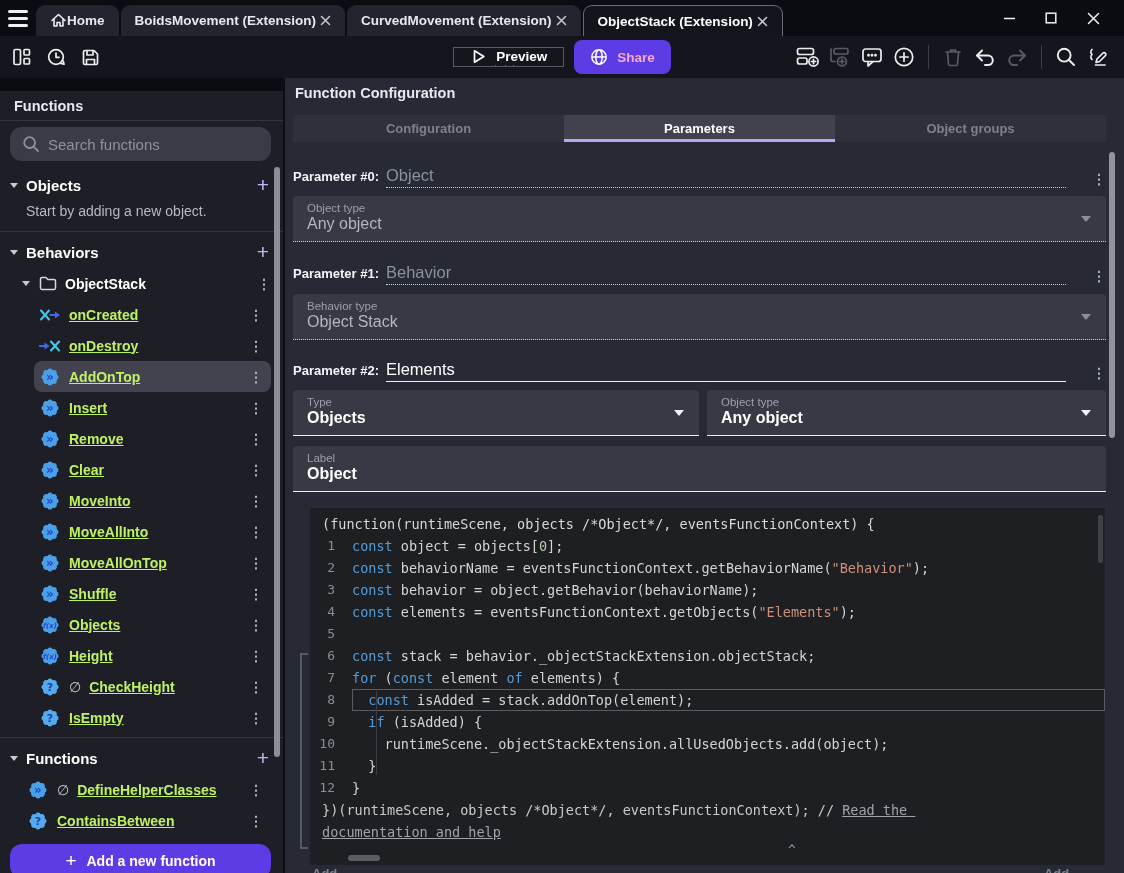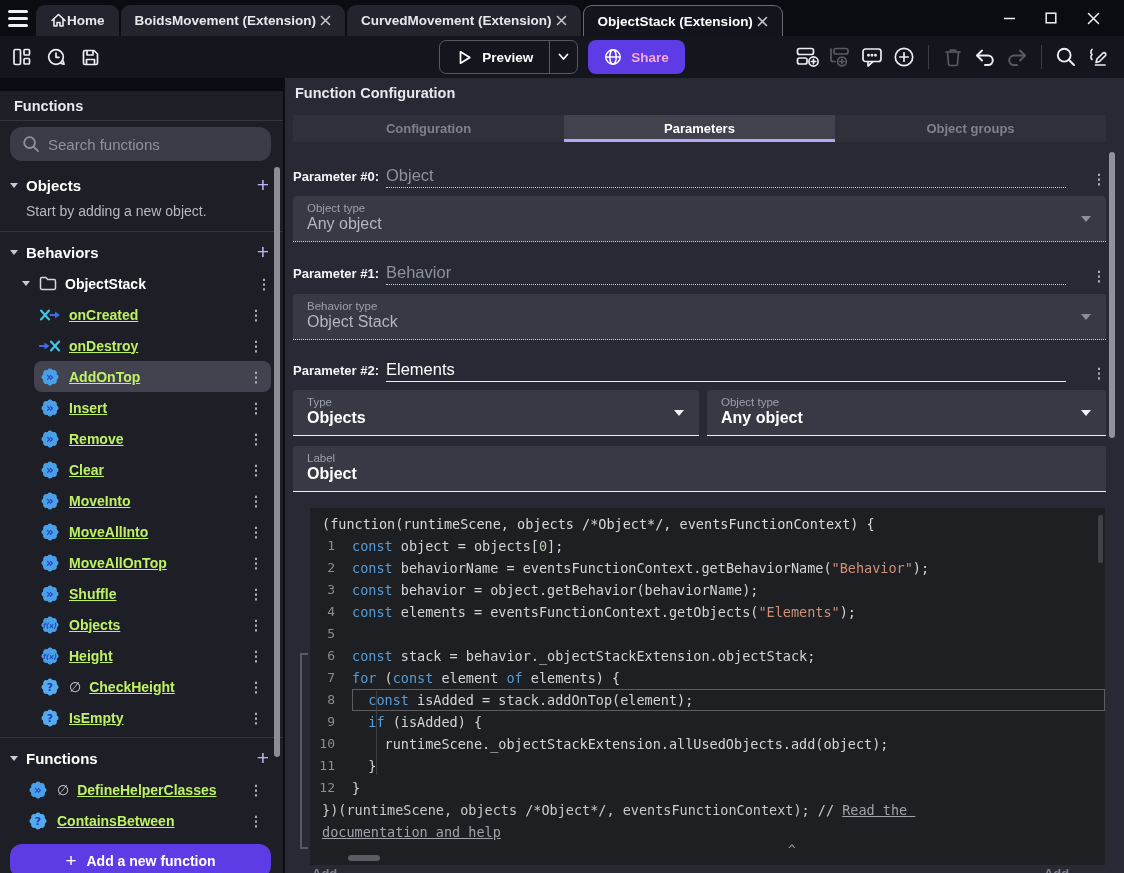--- a/index.html
+++ b/index.html
@@ -23,21 +23,21 @@
   .toolbar { position:absolute; left:0; top:36px; width:1124px; height:42px; background:#15161d; display:flex; align-items:center; }
   .tb-group { display:flex; align-items:center; gap:6px; }
   .tb-left { padding-left:8px; }
   .tb-center { position:absolute; left:0; right:0; display:flex; justify-content:center; align-items:center; gap:10px; pointer-events:none; }
   .tb-center > * { pointer-events:auto; }
   .tb-right { margin-left:auto; padding-right:12px; gap:4px; }
   .tb-btn { width:28px; height:28px; display:flex; align-items:center; justify-content:center; border-radius:6px; cursor:pointer; }
   .tb-btn.dim { cursor:default; }
   .tb-btn.dim svg * { stroke:#575a63 !important; fill:none; }
   .tb-btn.is-divider { width:1px; height:24px; background:#3a3c46; border-radius:0; margin:0 6px; cursor:default; }
-  .preview-btn { display:flex; align-items:center; height:34px; border:1px solid #565863; border-radius:7px; color:#ffffff; overflow:hidden; cursor:pointer; }
+  .preview-btn { display:flex; align-items:center; height:20px; border:1px solid #565863; border-radius:0; color:#ffffff; overflow:hidden; cursor:pointer;flex-direction:column; }
   .preview-main { display:flex; align-items:center; gap:9px; padding:0 16px; height:100%; }
   .preview-label { font-size:13.5px; font-weight:700; }
   .preview-arrow { display:flex; align-items:center; justify-content:center; width:28px; height:100%; border-left:1px solid #565863; }
   .share-btn { display:flex; align-items:center; gap:9px; height:34px; padding:0 16px; background:#5d3ce5; border-radius:8px; color:#f9a8d4; font-size:13.5px; font-weight:700; cursor:pointer; }
 
   
   .sidebar { position:absolute; left:0; top:91px; width:283px; height:795px; background:#1d1e26; overflow:hidden; }
   .sb-title { height:30px; display:flex; align-items:center; padding:0 14px; font-size:14.5px; font-weight:600; color:#e8e9ed; border-bottom:1px solid #343540; }
   .search-box { position:relative; margin:6px 12px 8px 10px; }
   .search-box input { width:100%; height:34px; background:#3a3b46; border:none; border-radius:12px; color:#e8e9ec; font-size:15px; padding:0 22px 0 38px; outline:none; font-family:"Liberation Sans",sans-serif; }

